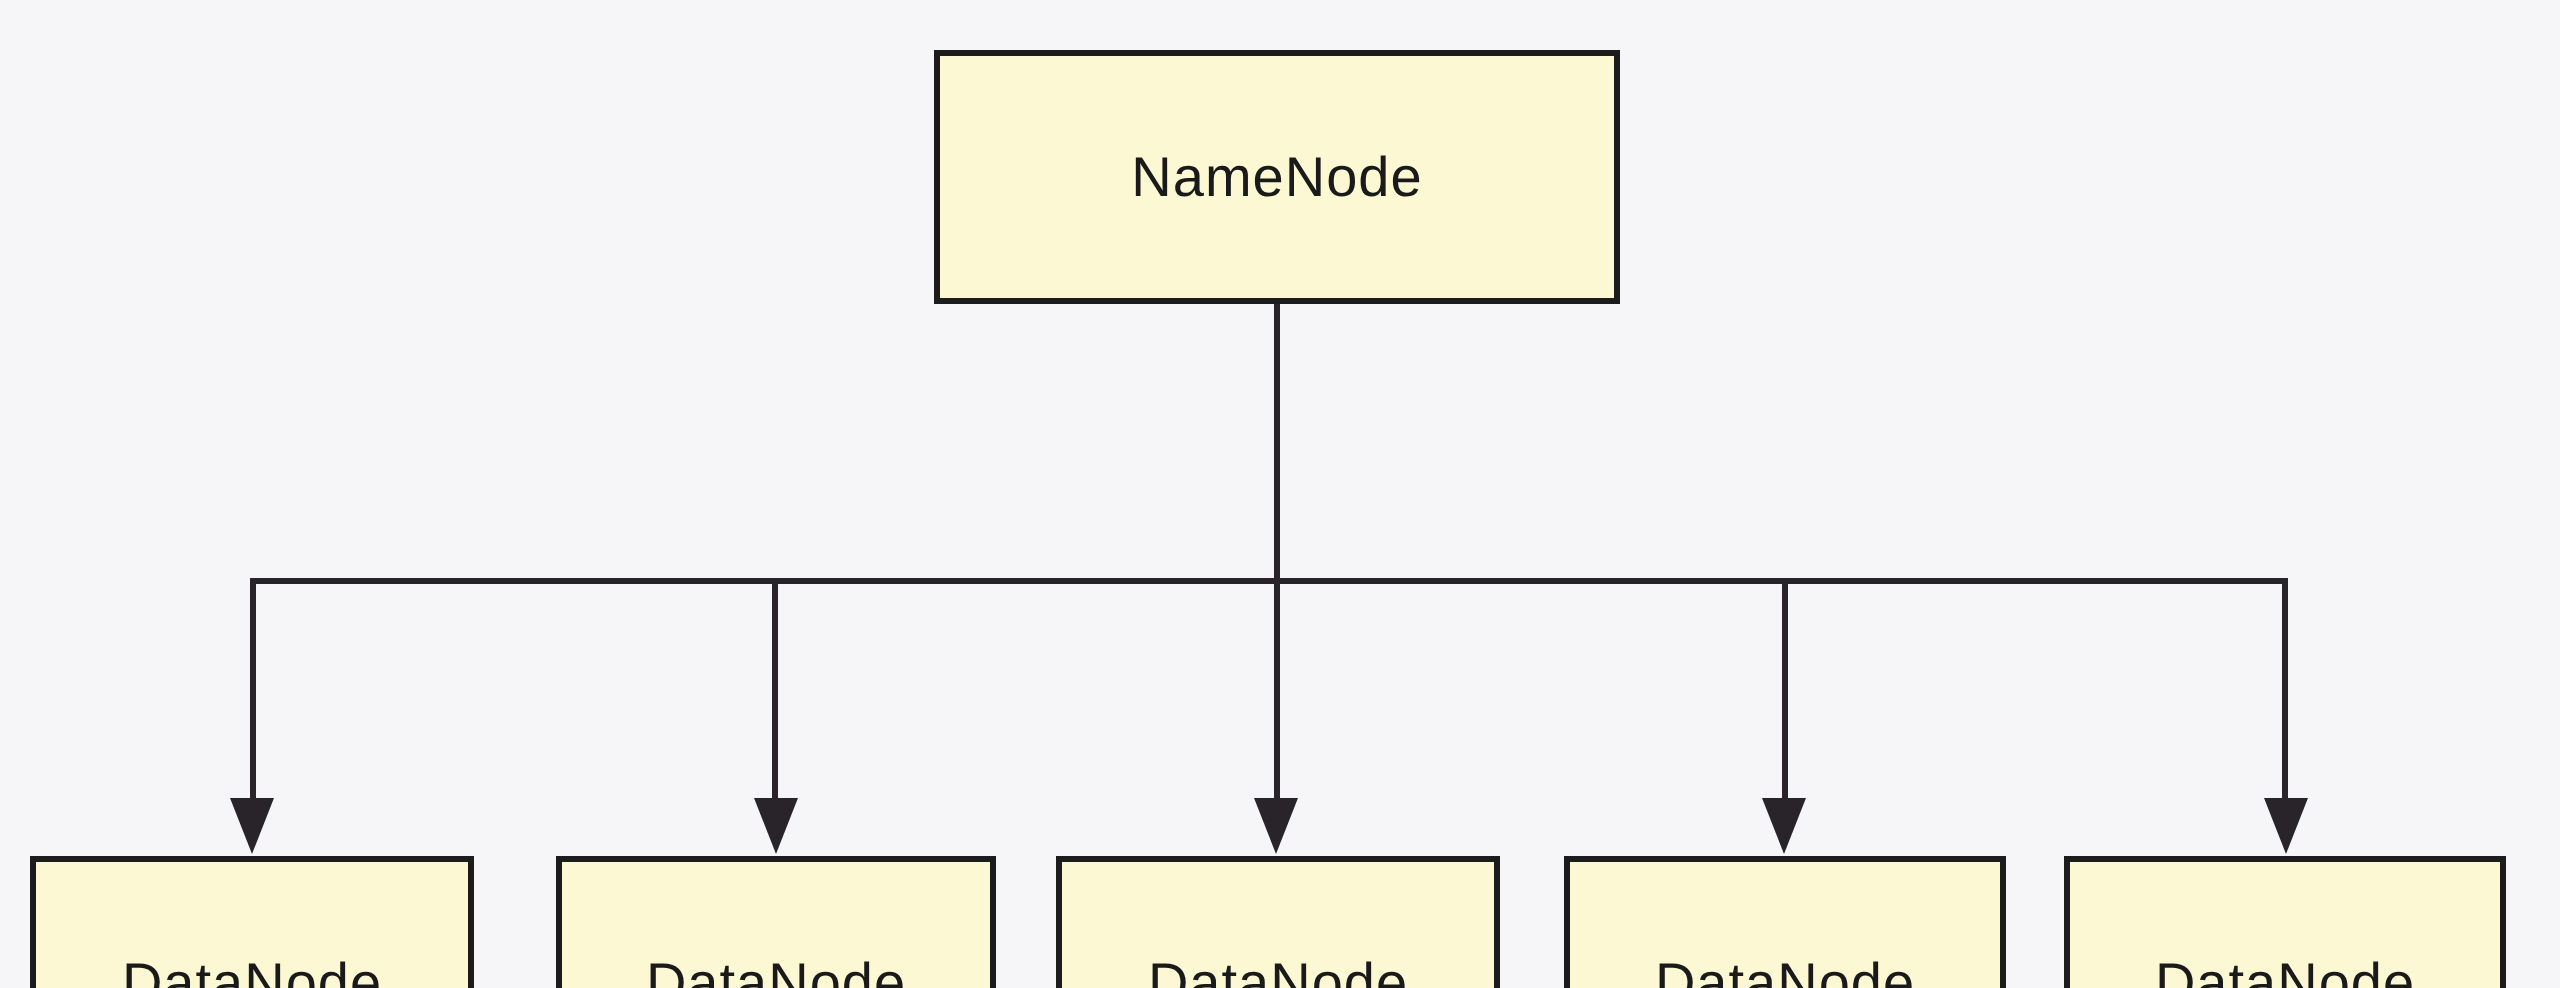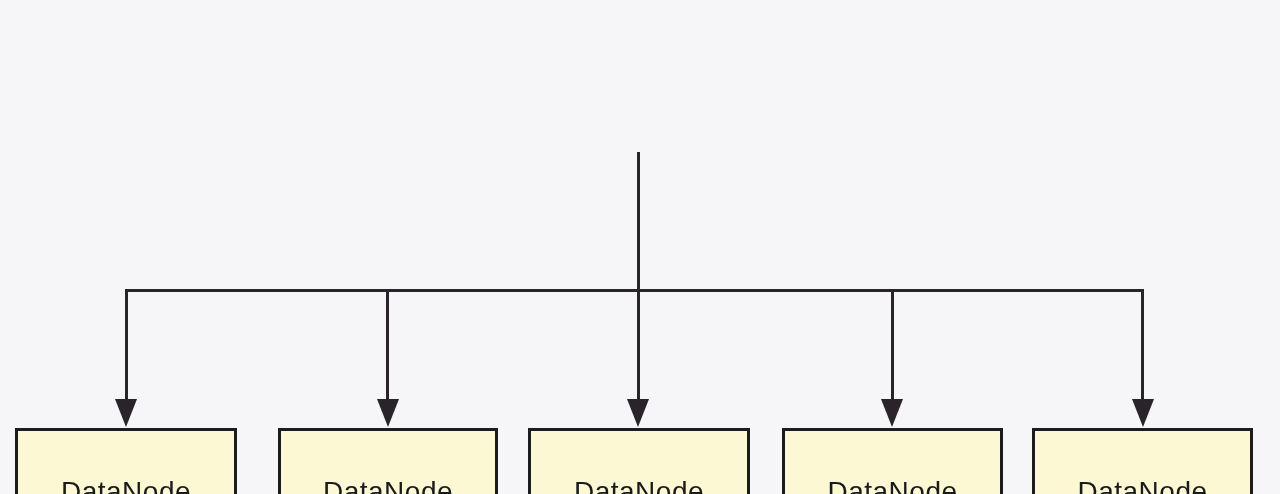--- a/index.html
+++ b/index.html
@@ -62,20 +62,23 @@
     border-right: 11px solid transparent;
     border-top: 28px solid var(--connector);
   }
   .node-label { pointer-events: none; }
 </style>
 </head>
 <body>
 
 <div class="canvas">
 
+  <div class="node node-root">
+    <span class="node-label">NameNode</span>
+  </div>
 
   <div class="line stem-root"></div>
   <div class="line bus-horizontal"></div>
 
   <div class="line drop" style="left:125px;"></div>
   <div class="line drop" style="left:386px;"></div>
   <div class="line drop" style="left:637px;"></div>
   <div class="line drop" style="left:891px;"></div>
   <div class="line drop" style="left:1141px;"></div>
 

